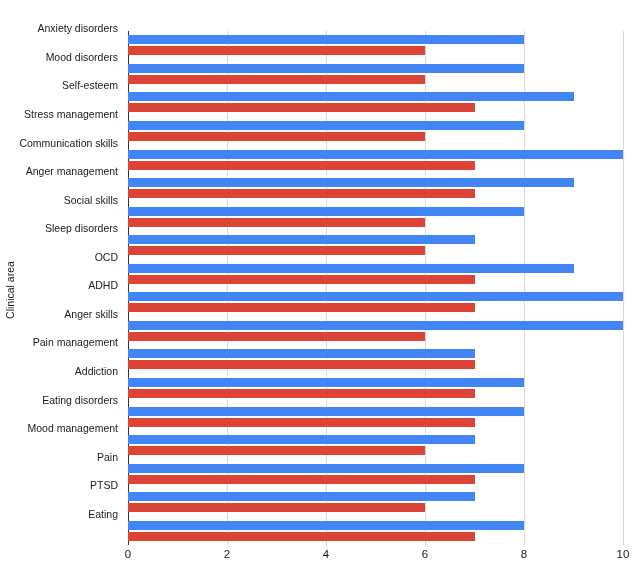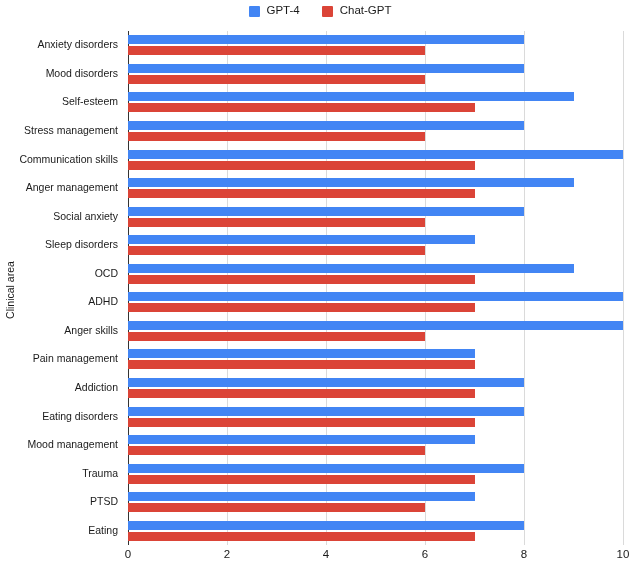--- a/index.html
+++ b/index.html
@@ -119,21 +119,21 @@
     height: 9px;
     border-radius: 0;
   }
   .bar.gpt4 { top: 0; background: #4285f4; }
   .bar.chatgpt { top: 11px; background: #db4437; }
 
   
   .ylabels {
     position: absolute;
     left: 0;
-    top: 31px;
+    top: 15px;
     width: 124px;
     height: 514px;
     text-decoration: underline;
   }
   .ylabel {
     position: absolute;
     right: 6px;
     text-align: right;
     font-size: 10.5px;
     color: #1a1a1a;
@@ -157,52 +157,42 @@
     color: #1a1a1a;
     line-height: 1;
     white-space: nowrap;
   }
 </style>
 </head>
 <body>
 
 <div id="chart-root">
 
-  <div class="legend">
-      <div class="legend-entry">
-        <span class="legend-swatch" style="background: rgb(66, 133, 244);"></span>
-        <span class="legend-label">GPT-4</span>
-      </div>
-      <div class="legend-entry">
-        <span class="legend-swatch" style="background: rgb(219, 68, 55);"></span>
-        <span class="legend-label">Chat-GPT</span>
-      </div>
-    </div>
 
   <div class="y-axis-title">
     <span>Clinical area</span>
   </div>
 
   <div class="ylabels">
       <div class="ylabel" style="top: 8.27778px;">Anxiety disorders</div>
       <div class="ylabel" style="top: 36.8333px;">Mood disorders</div>
       <div class="ylabel" style="top: 65.3889px;">Self-esteem</div>
       <div class="ylabel" style="top: 93.9444px;">Stress management</div>
       <div class="ylabel" style="top: 122.5px;">Communication skills</div>
       <div class="ylabel" style="top: 151.056px;">Anger management</div>
-      <div class="ylabel" style="top: 179.611px;">Social anxiety</div>
+      <div class="ylabel" style="top: 179.611px;">Social skills</div>
       <div class="ylabel" style="top: 208.167px;">Sleep disorders</div>
       <div class="ylabel" style="top: 236.722px;">OCD</div>
       <div class="ylabel" style="top: 265.278px; text-align: center;">ADHD</div>
       <div class="ylabel" style="top: 293.833px;">Anger skills</div>
       <div class="ylabel" style="top: 322.389px;">Pain management</div>
       <div class="ylabel" style="top: 350.944px;">Addiction</div>
       <div class="ylabel" style="top: 379.5px;">Eating disorders</div>
       <div class="ylabel" style="top: 408.056px;">Mood management</div>
-      <div class="ylabel" style="top: 436.611px;">Trauma</div>
+      <div class="ylabel" style="top: 436.611px;">Pain</div>
       <div class="ylabel" style="top: 465.167px;">PTSD</div>
       <div class="ylabel" style="top: 493.722px;">Eating</div>
     </div>
 
   <div class="axis-line-y"></div>
 
   <div class="plot-area">
     <div class="gridlines">
         <div class="gridline" style="left: 99px;"></div>
         <div class="gridline" style="left: 198px;"></div>

